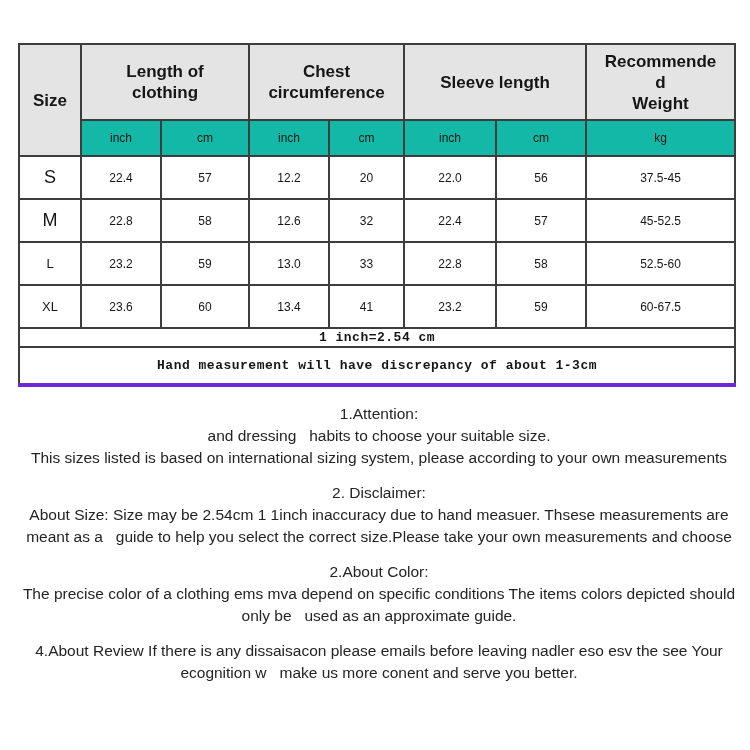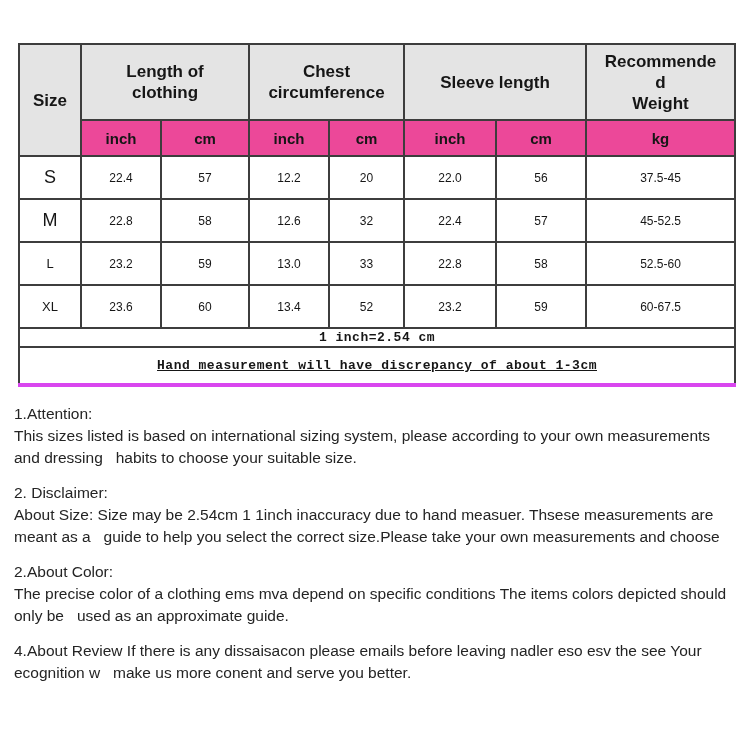--- a/index.html
+++ b/index.html
@@ -41,47 +41,46 @@
   tr.r-note1 { height: 19px; }
   tr.r-note2 { height: 38px; }
   td.hdr {
     background: #e4e4e4;
     font-weight: bold;
     font-size: 17px;
     line-height: 21px;
     white-space: pre-line;
   }
   td.unit {
-    background: #ec4899;
-    font-size: 15px;
+    background: #14b8a6;
+    font-size: 12px;
     border-bottom: 3px solid #4a4a4a;
-    font-weight: bold;
   }
   td.hdr-size { border-bottom: 3px solid #4a4a4a; }
   td.sz    { font-size: 18px; }
   td.sz-sm { font-size: 13px; }
   td.val   { font-size: 12px; margin-left: 44px; }
   td.note {
     font-family: "Liberation Mono", monospace;
     font-weight: bold;
     font-size: 13px;
     letter-spacing: 0.5px;
   }
-  tr.r-note2 td { border-bottom: 4px solid #d946ef; text-decoration: underline; }
+  tr.r-note2 td { border-bottom: 4px solid #6d28d9; }
   
   .notes {
     position: absolute;
     left: 14px;
     top: 403px;
     width: 730px;
     font-size: 15.5px;
     line-height: 22px;
     color: #242424;
   }
-  .para { margin: 0 0 13px 0; }
+  .para { margin: 0 0 13px 0; text-align: center; }
   .para .line { white-space: pre-wrap; }
 </style>
 </head>
 <body>
 
 <div id="page">
 
   <table class="size-table">
     <colgroup>
       <col style="width:62px">
@@ -142,39 +141,39 @@
       <td class="val">33</td>
       <td class="val">22.8</td>
       <td class="val">58</td>
       <td class="val">52.5-60</td>
     </tr>
     <tr class="r-data">
       <td class="sz-sm">XL</td>
       <td class="val">23.6</td>
       <td class="val">60</td>
       <td class="val">13.4</td>
-      <td class="val">52</td>
+      <td class="val">41</td>
       <td class="val">23.2</td>
       <td class="val">59</td>
       <td class="val">60-67.5</td>
     </tr>
     <tr class="r-note1">
       <td class="note" colspan="8">1 inch=2.54 cm</td>
     </tr>
     <tr class="r-note2">
       <td class="note" colspan="8">Hand measurement will have discrepancy of about 1-3cm</td>
     </tr>
   </tbody>
     </table>
 
   <div class="notes">
     <div class="para">
       <div class="line">1.Attention:</div>
+      <div class="line">and dressing   habits to choose your suitable size.</div>
       <div class="line">This sizes listed is based on international sizing system, please according to your own measurements</div>
-      <div class="line">and dressing   habits to choose your suitable size.</div>
     </div>
     <div class="para">
       <div class="line">2. Disclaimer:</div>
       <div class="line">About Size: Size may be 2.54cm 1 1inch inaccuracy due to hand measuer. Thsese measurements are</div>
       <div class="line">meant as a   guide to help you select the correct size.Please take your own measurements and choose</div>
     </div>
     <div class="para">
       <div class="line">2.About Color:</div>
       <div class="line">The precise color of a clothing ems mva depend on specific conditions The items colors depicted should</div>
       <div class="line">only be   used as an approximate guide.</div>

